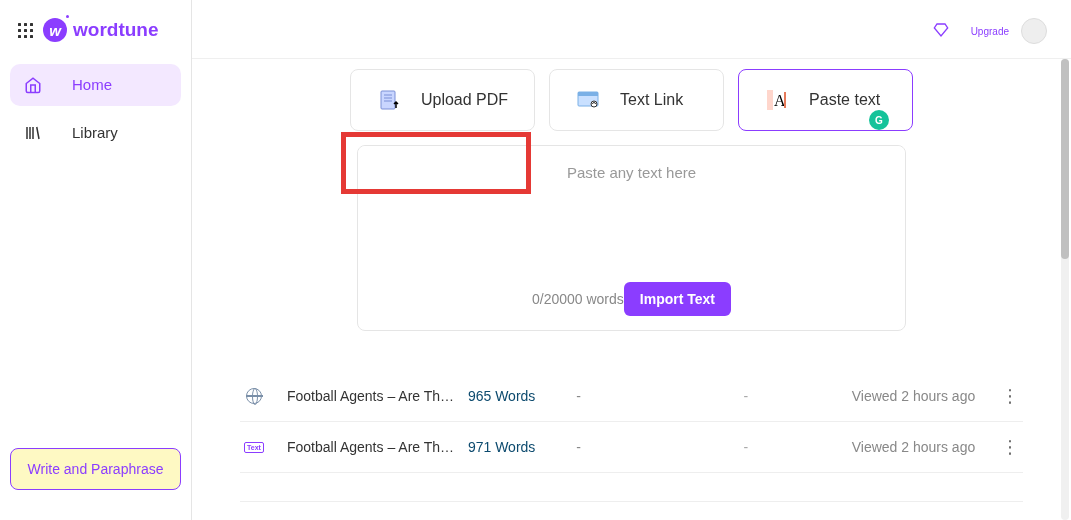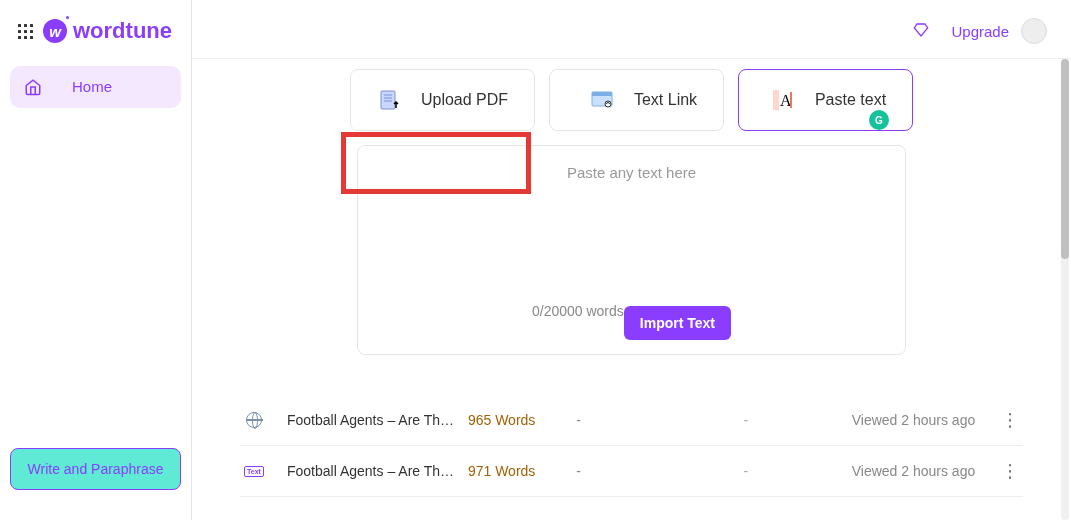--- a/index.html
+++ b/index.html
@@ -6,61 +6,61 @@
     body { font-family: -apple-system, BlinkMacSystemFont, 'Segoe UI', sans-serif; color: #333; background: #fff; }
     .app { display: flex; height: 520px; width: 1071px; }
     
     .sidebar { width: 192px; border-right: 1px solid #e5e5e5; display: flex; flex-direction: column; padding-top: 18px; }
     .sidebar-header { display: flex; align-items: center; padding: 0 18px 22px 18px; gap: 10px; }
     .apps-icon { display: grid; grid-template-columns: repeat(3, 3px); grid-template-rows: repeat(3, 3px); gap: 3px; }
     .apps-icon span { background: #333; width: 3px; height: 3px; border-radius: 0.5px; }
     .logo { display: flex; align-items: center; gap: 6px; }
     .logo-badge { width: 24px; height: 24px; border-radius: 50%; background: #8b3dff; display: flex; align-items: center; justify-content: center; color: #fff; font-weight: 700; font-size: 15px; font-style: italic; position: relative; }
     .logo-badge::before { content: ''; position: absolute; top: -3px; right: -2px; width: 3px; height: 3px; background: #8b3dff; border-radius: 50%; }
-    .logo-text { color: #8b3dff; font-weight: 700; font-size: 22px; }
+    .logo-text { color: #8b3dff; font-weight: 700; font-size: 19px; }
     
     .nav { padding: 0 10px; display: flex; flex-direction: column; gap: 6px; }
     .nav-item { display: flex; align-items: flex-start; gap: 30px; padding: 12px 14px; border-radius: 10px; cursor: pointer; font-size: 15px; }
     .nav-item.active { background: #f3e8ff; color: #8b3dff; }
     .nav-item:not(.active) { color: #333; }
     .nav-icon { width: 18px; height: 18px; display: flex; align-items: center; justify-content: center; }
     
     .spacer { flex: 1; }
-    .write-btn { margin: 14px 10px 30px 10px; border: 1px solid #8b3dff; color: #8b3dff; background: #5eead4; padding: 12px 10px; border-radius: 8px; font-size: 14px; cursor: pointer; text-align: center; }
+    .write-btn { margin: 14px 10px 30px 10px; border: 1px solid #8b3dff; color: #8b3dff; background: #fef9c3; padding: 12px 10px; border-radius: 8px; font-size: 14px; cursor: pointer; text-align: center; }
     
     .main { flex: 1; display: flex; flex-direction: column; overflow: hidden; }
     .topbar { display: flex; justify-content: flex-end; align-items: center; padding: 18px 24px 14px 24px; gap: 12px; border-bottom: 1px solid #efefef; }
-    .upgrade { display: flex; align-items: center; gap: 22px; color: #8b3dff; font-size: 15px; cursor: pointer; }
+    .upgrade { display: flex; align-items: center; gap: 22px; color: #8b3dff; font-size: 10px; cursor: pointer; }
     .avatar { width: 26px; height: 26px; border-radius: 50%; background: #eee; border: 1px solid #ddd; }
     
     .content { flex: 1; overflow-y: auto; padding: 10px 48px 20px 48px; position: relative; }
     .scroll-indicator { position: absolute; right: 2px; top: 0; bottom: 0; width: 8px; background: #f0f0f0; border-radius: 4px; }
     .scroll-thumb { width: 8px; height: 200px; background: #c0c0c0; border-radius: 4px; }
     
     .tabs { display: flex; gap: 14px; justify-content: center; margin-bottom: 14px; }
-    .tab { display: flex; align-items: center; gap: 20px; padding: 18px 26px; border: 1px solid #e5e5e5; border-radius: 8px; cursor: pointer; font-size: 16px; min-width: 175px; justify-content: flex-end; background: #fff; }
+    .tab { display: flex; align-items: center; gap: 20px; padding: 18px 26px; border: 1px solid #e5e5e5; border-radius: 8px; cursor: pointer; font-size: 16px; min-width: 175px; justify-content: flex-start; background: #fff; }
     .tab.active { border-color: #8b3dff; }
     .tab-icon { width: 24px; height: 24px; }
     
     .paste-box { position: relative; border: 1px solid #e5e5e5; border-radius: 8px; width: 549px; margin: 0 auto 30px auto; }
     .red-highlight { position: absolute; border: 5px solid #e53935; width: 190px; height: 62px; top: -14px; left: -17px; pointer-events: none; z-index: 5; }
     .paste-input { width: 100%; border: none; padding: 18px 16px 74px 16px; font-size: 15px; color: #666; outline: none; resize: none; font-family: inherit; border-radius: 8px 8px 0 0; text-align: center; }
     .paste-input::placeholder { color: #999; }
     .paste-footer { display: flex; justify-content: center; align-items: center; padding: 6px 12px 14px 12px; position: relative; }
     .word-count { color: #888; font-size: 14px; }
-    .import-btn { background: #8b3dff; color: #fff; border: none; padding: 9px 16px; border-radius: 6px; font-size: 14px; font-weight: 600; cursor: pointer; margin-top: 24px; }
+    .import-btn { background: #8b3dff; color: #fff; border: none; padding: 9px 16px; border-radius: 6px; font-size: 14px; font-weight: 600; cursor: pointer; }
     .grammarly { position: absolute; right: 16px; top: -36px; width: 20px; height: 20px; background: #15c39a; border-radius: 50%; display: flex; align-items: center; justify-content: center; color: #fff; font-size: 10px; font-weight: 700; }
     
     .recent-title { font-size: 19px; font-weight: 700; margin-bottom: 18px; }
     .doc-list { display: flex; flex-direction: column; }
     .doc-row { display: flex; align-items: center; padding: 14px 4px; border-bottom: 1px solid #eee; font-size: 14px; gap: 13px; }
     .doc-row:first-child { border-top: none; padding-top: 24px; }
     .doc-icon { width: 20px; height: 20px; margin-right: 10px; display: flex; align-items: center; justify-content: center; flex-shrink: 0; }
     .doc-title { width: 185px; white-space: nowrap; overflow: hidden; text-overflow: ellipsis; }
-    .doc-words { color: #a16207; width: 105px; }
+    .doc-words { color: #0c4a6e; width: 105px; }
     .doc-source { color: #888; width: 170px; }
     .doc-dash { color: #aaa; width: 105px; }
     .doc-viewed { color: #888; width: 150px; }
     .doc-more { cursor: pointer; color: #666; font-size: 18px; width: 20px; text-align: center; }
     .text-badge { border: 1px solid #8b3dff; color: #8b3dff; font-size: 7px; font-weight: 700; padding: 1px 2px; border-radius: 2px; }
     .globe-icon { width: 16px; height: 16px; border: 1.5px solid #7a8fa8; border-radius: 50%; position: relative; }
     .globe-icon::before { content: ''; position: absolute; left: 4.5px; top: -1.5px; bottom: -1.5px; width: 4px; border: 1.5px solid #7a8fa8; border-radius: 50%; }
     .globe-icon::after { content: ''; position: absolute; left: -1.5px; right: -1.5px; top: 6px; height: 1.5px; background: #7a8fa8; }
   </style>
 </head>
@@ -87,20 +87,28 @@
     </div>
     <nav class="nav">
       <div class="nav-item active">
         <span class="nav-icon">
           <svg viewBox="0 0 24 24" width="18" height="18" fill="none" stroke="currentColor" stroke-width="2">
               <path d="M3 10l9-7 9 7v10a2 2 0 01-2 2H5a2 2 0 01-2-2V10z"></path>
               <path d="M9 22V12h6v10"></path>
             </svg>
         </span>
         <span>Home</span>
+      </div>
+      <div class="nav-item">
+        <span class="nav-icon">
+          <svg viewBox="0 0 24 24" width="18" height="18" fill="none" stroke="currentColor" stroke-width="2">
+              <path d="M4 4v16M8 4v16M12 4v16M17 4l3 16"></path>
+            </svg>
+        </span>
+        <span>Library</span>
       </div>
     </nav>
     <div class="spacer"></div>
     <button class="write-btn">Write and Paraphrase</button>
   </aside>
 
   <main class="main">
     <div class="topbar">
       <div class="upgrade">
         <span>

